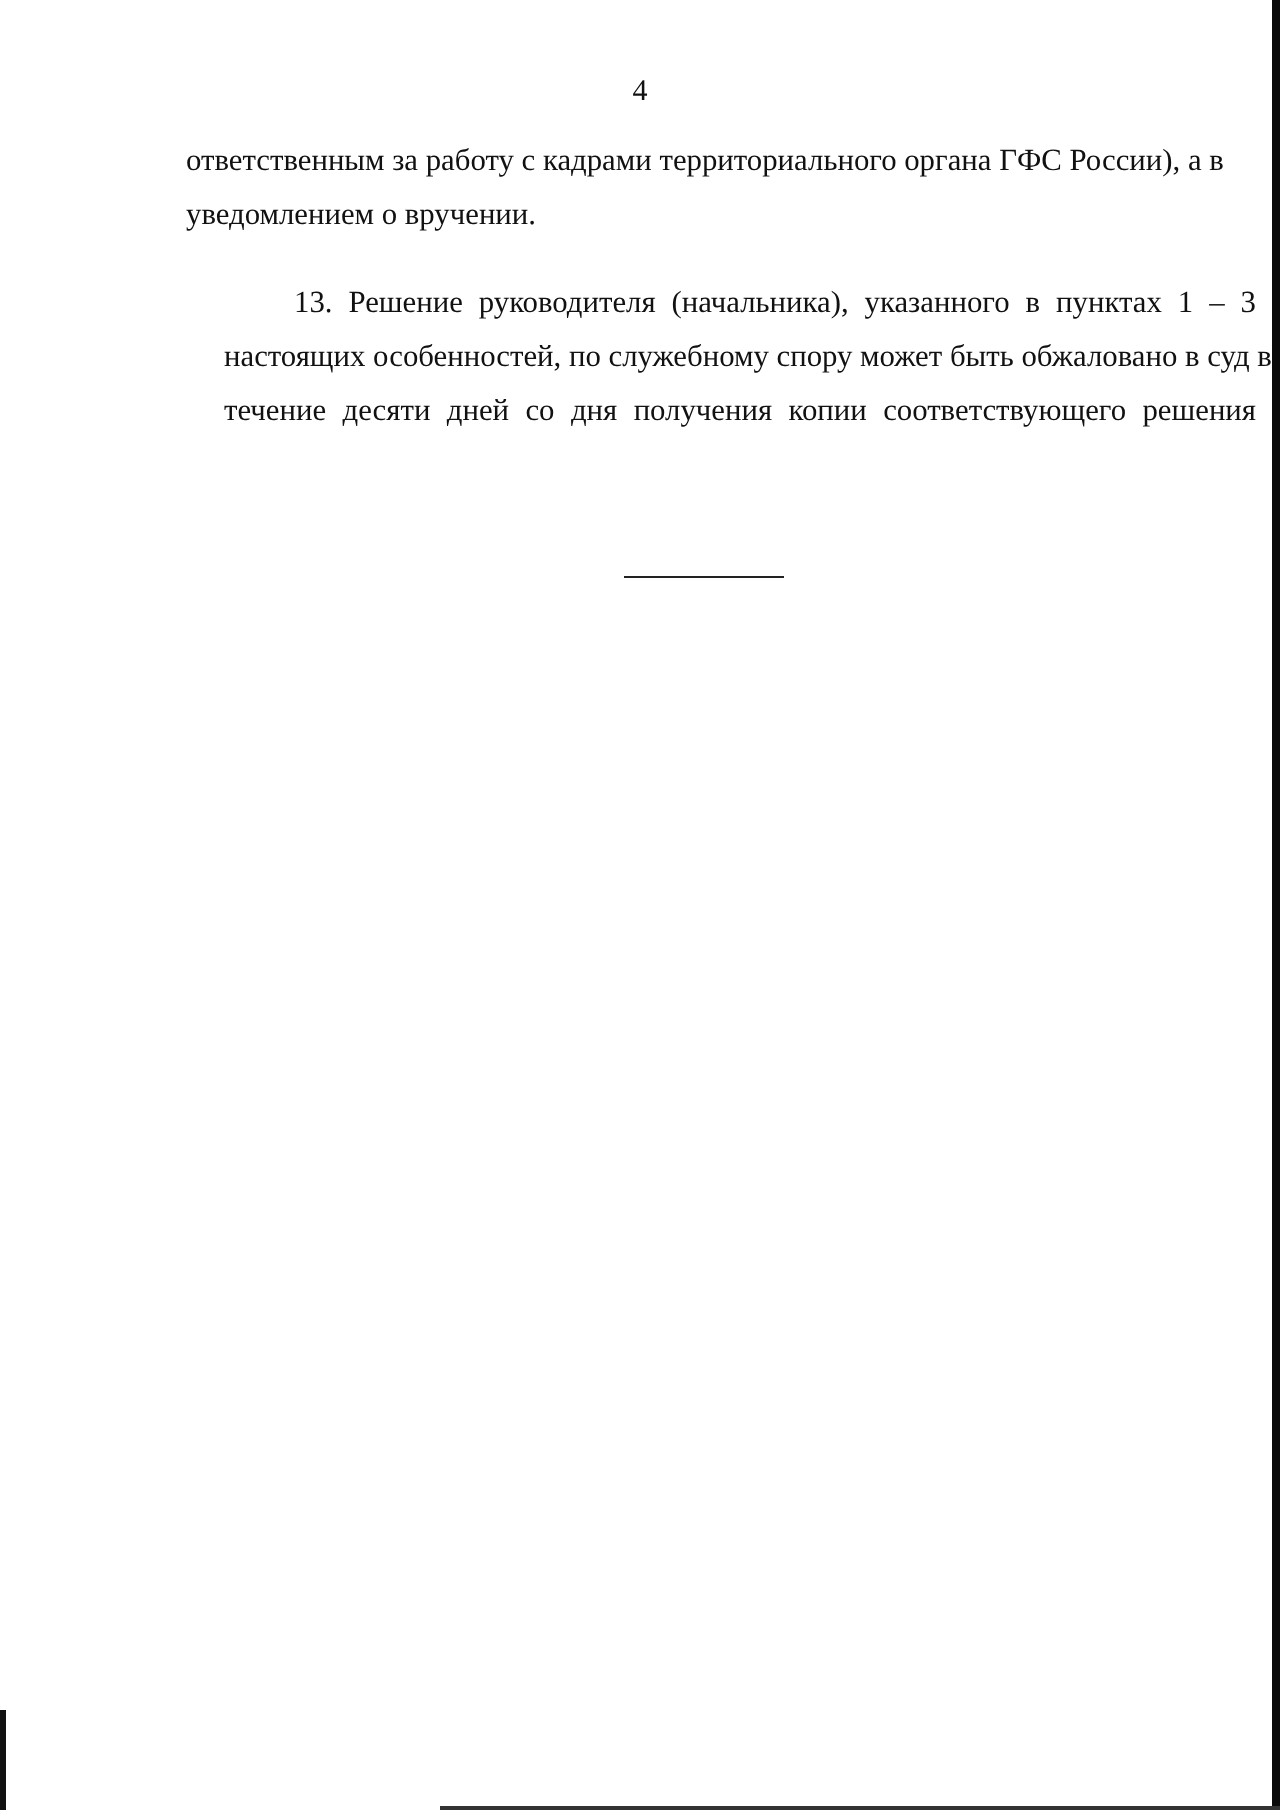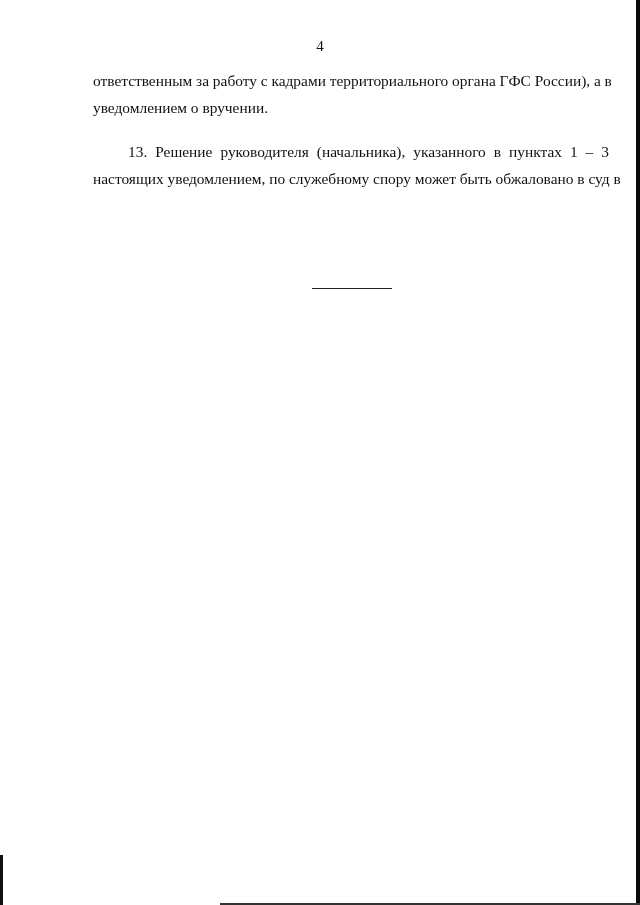--- a/index.html
+++ b/index.html
@@ -8,38 +8,39 @@
       font-family: "Liberation Serif", "DejaVu Serif", serif; color: #111;
     }
     .right-edge { position: absolute; top: 0; right: 0; width: 4px; height: 905px; background: #0a0a0a; }
     .left-edge { position: absolute; left: 0; top: 855px; width: 3px; height: 50px; background: #111; }
     .bottom-edge { position: absolute; left: 220px; bottom: 0; width: 420px; height: 2px; background: #333; }
     .page-number { position: absolute; top: 38px; left: 0; width: 100%; text-align: center; font-size: 15px; }
     .body-text { position: absolute; left: 93px; width: 516px; font-size: 15.4px; line-height: 26.8px; }
     .line { display: block; text-align: justify; text-align-last: justify; white-space: nowrap; height: 26.8px; }
     .line.last { text-align-last: left; }
     .p1 { top: 68px; }
-    .p2 { top: 139px; }
+    .p2 { top: 139px; margin-left: 19px; }
     .indent { padding-left: 35px; }
     .separator { position: absolute; top: 288px; left: 312px; width: 80px; height: 1px; background: #222; }
   </style>
 </head>
 <body>
 
 <div>
   <div class="right-edge"></div>
   <div class="left-edge"></div>
   <div class="bottom-edge"></div>
 
   <div class="page-number">4</div>
 
   <div class="body-text p1">
     <div class="line">ответственным за работу с кадрами территориального органа ГФС России), а в</div>
     <div class="line last">уведомлением о вручении.</div>
   </div>
 
   <div class="body-text p2">
     <div class="line indent">13. Решение руководителя (начальника), указанного в пунктах 1 – 3</div>
-    <div class="line">настоящих уведомлением, по служебному спору может быть обжаловано в суд в</div>
+    <div class="line">настоящих особенностей, по служебному спору может быть обжаловано в суд в</div>
+    <div class="line">течение десяти дней со дня получения копии соответствующего решения</div>
   </div>
 
   <div class="separator"></div>
 </div>
 
 </body></html>

